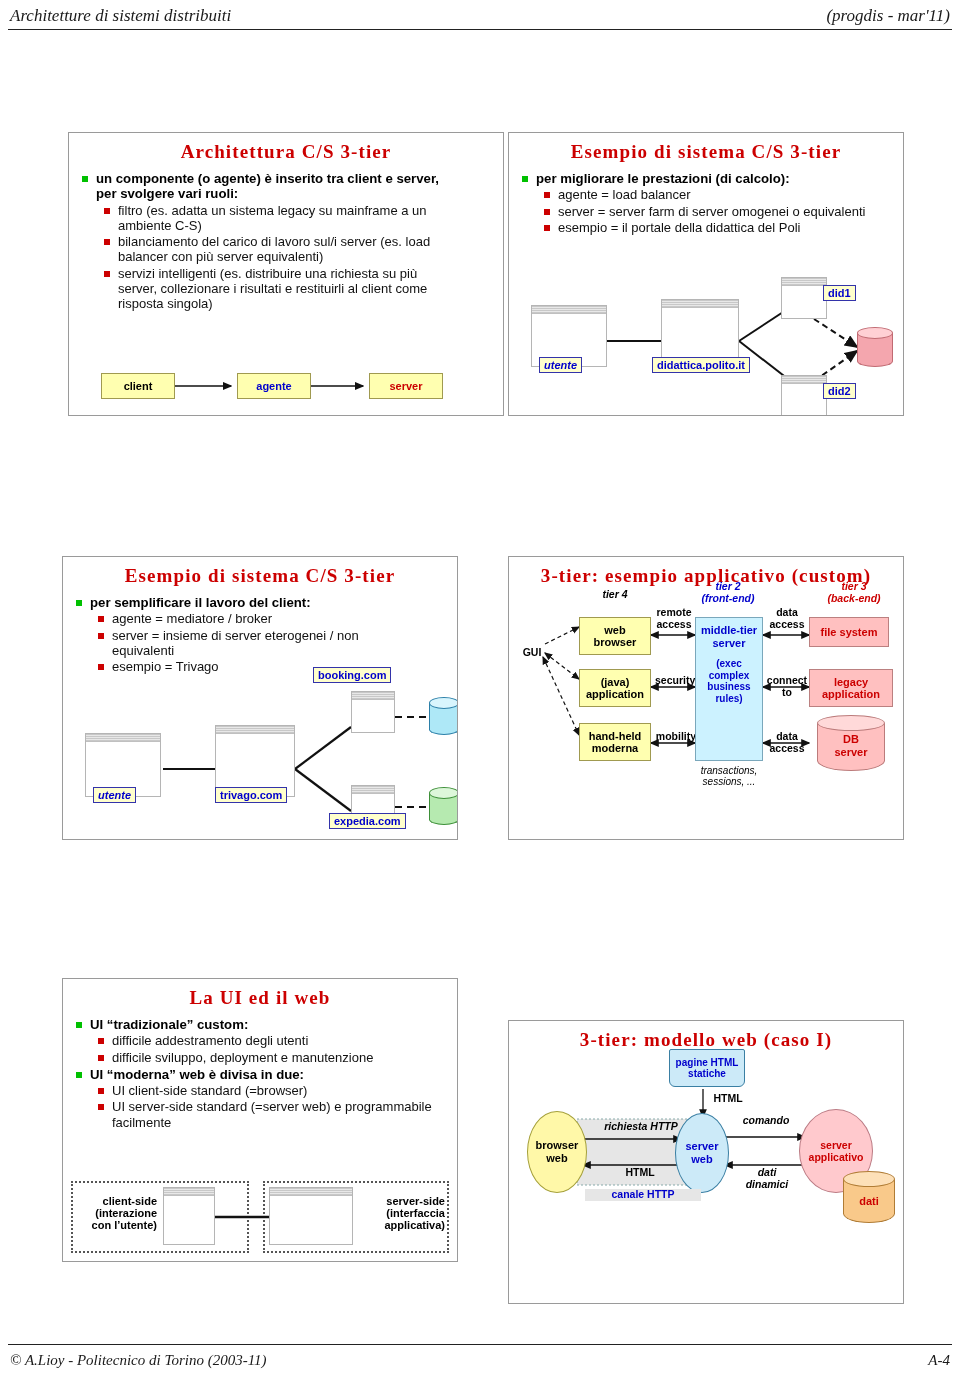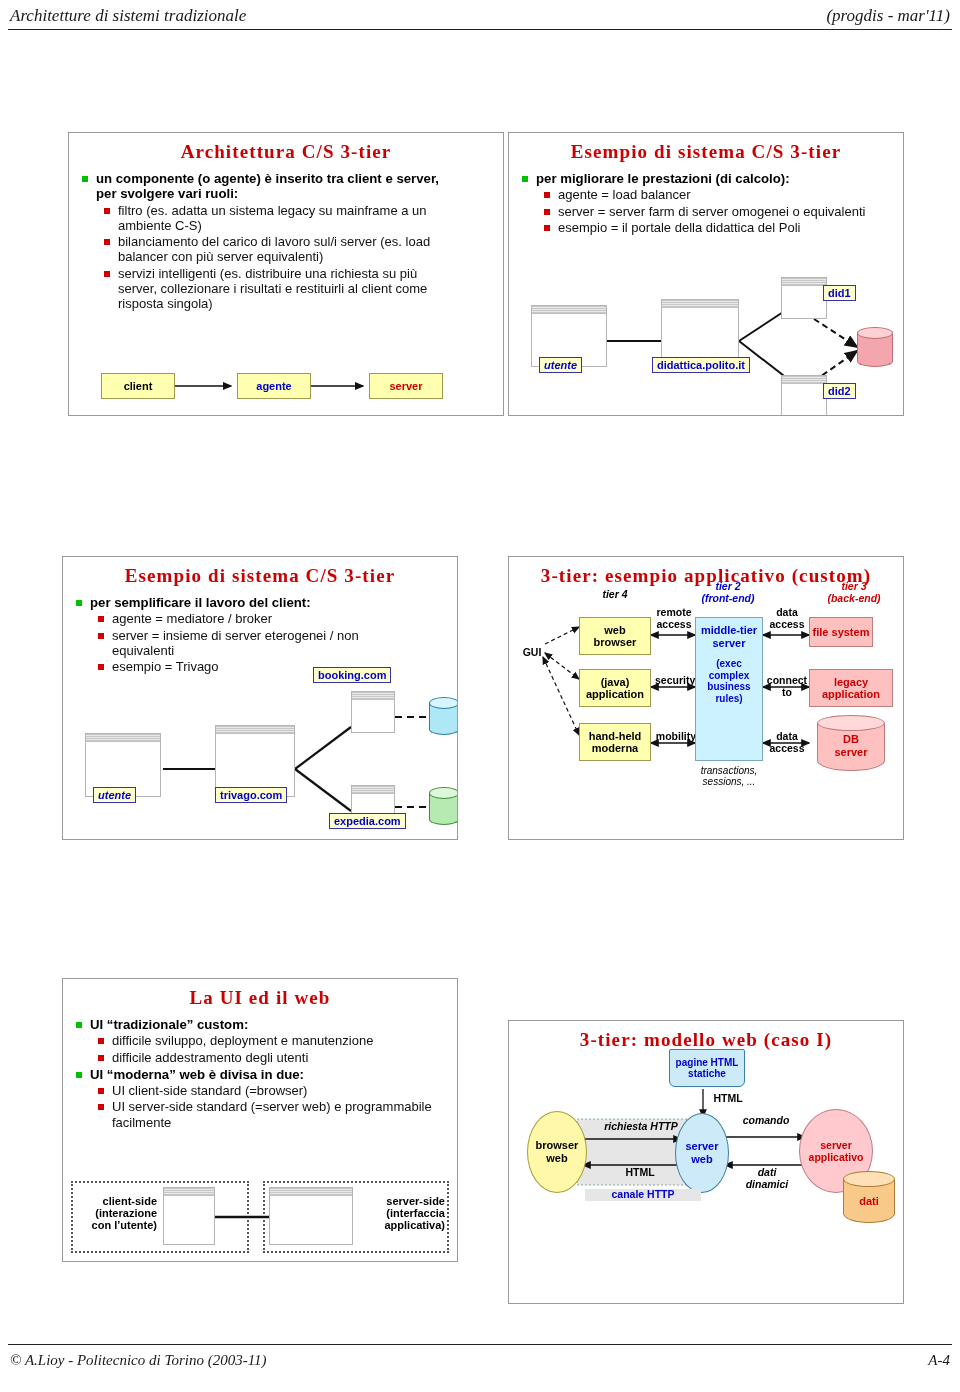--- a/index.html
+++ b/index.html
@@ -93,21 +93,21 @@
   .cyl { position:absolute; }
   .cyl .body { position:absolute; left:0; right:0; top:6px; bottom:0; border-left:1.5px solid; border-right:1.5px solid; border-bottom:1.5px solid; border-radius:0 0 50% 50%/0 0 18% 18%; }
   .cyl .top { position:absolute; left:0; right:0; top:0; height:12px; border:1.5px solid; border-radius:50%; }
 
   svg.ov { position:absolute; left:0; top:0; overflow:visible; }
 </style>
 </head>
 <body>
 
 <div class="pg-header">
-  <div class="hdr-left">Architetture di sistemi tradizionale</div>
+  <div class="hdr-left">Architetture di sistemi distribuiti</div>
   <div class="hdr-right">(progdis - mar'11)</div>
   <div class="rule"></div>
 </div>
 
 <div class="slide s1">
   <div class="stitle">Architettura C/S 3-tier</div>
 
   <div class="bl" style="left:12px; top:36px; width:374px;">
     <div class="b1">un componente (o agente) è inserito tra client e server, per svolgere vari ruoli:</div>
     <div class="b2">filtro (es. adatta un sistema legacy su mainframe a un ambiente C-S)</div>
@@ -286,41 +286,41 @@
       <div style="text-align:center; color:#0000cc; font-size:10px; font-weight:bold; line-height:1.15; margin-top:8px;">
         (exec complex<br>business rules)
       </div>
     </div>
     <div class="plain ital" style="left:182px; top:178px; width:76px; font-weight:normal; font-size:10px;">transactions,<br>sessions, ...</div>
 
     <div class="plain" style="left:256px; top:20px; width:44px;">data<br>access</div>
     <div class="plain" style="left:256px; top:88px; width:44px;">connect<br>to</div>
     <div class="plain" style="left:256px; top:144px; width:44px;">data<br>access</div>
 
-    <div class="box pbox" style="left:300px; top:30px; width:64px; height:30px; color:#cc0000;">file system</div>
+    <div class="box pbox" style="left:300px; top:30px; width:80px; height:30px; color:#cc0000;">file system</div>
     <div class="box pbox" style="left:300px; top:82px; width:84px; height:38px; color:#cc0000;">
       <div><span>legacy</span><br><span>application</span></div>
     </div>
     <div style="position:absolute; left:308px; top:128px; width:68px; height:56px;">
       <div style="position:absolute; left:0; right:0; top:8px; bottom:0; background:#ffc0c0; border-left:1.5px solid #bb7b7b; border-right:1.5px solid #bb7b7b; border-bottom:1.5px solid #bb7b7b; border-radius:0 0 50% 50%/0 0 22% 22%;"></div>
       <div style="position:absolute; left:0; right:0; top:0; height:16px; background:#ffd9d9; border:1.5px solid #bb7b7b; border-radius:50%;"></div>
       <div style="position:absolute; left:0; right:0; top:18px; text-align:center; color:#cc0000; font-size:11px; font-weight:bold; line-height:1.15;">
         <span>DB</span><br><span>server</span>
       </div>
     </div>
   </div>
 </div>
 
 <div class="slide s5">
   <div class="stitle">La UI ed il web</div>
 
   <div class="bl" style="left:12px; top:36px; width:374px;">
     <div class="b1">UI “tradizionale” custom:</div>
+    <div class="b2">difficile addestramento degli utenti</div>
     <div class="b2">difficile sviluppo, deployment e manutenzione</div>
-    <div class="b2">difficile addestramento degli utenti</div>
     <div class="b1">UI “moderna” web è divisa in due:</div>
     <div class="b2">UI client-side standard (=browser)</div>
     <div class="b2">UI server-side standard (=server web) e programmabile facilmente</div>
   </div>
 
   <div class="dg" style="left:0; top:196px; width:396px; height:88px;">
     <div style="position:absolute; left:8px; top:6px; width:178px; height:72px; border:2px dotted #555;"></div>
     <div style="position:absolute; left:200px; top:6px; width:186px; height:72px; border:2px dotted #555;"></div>
     <svg class="ov" width="396" height="88">
       <line x1="152" y1="42" x2="206" y2="42" stroke="#111" stroke-width="2.4"></line>

